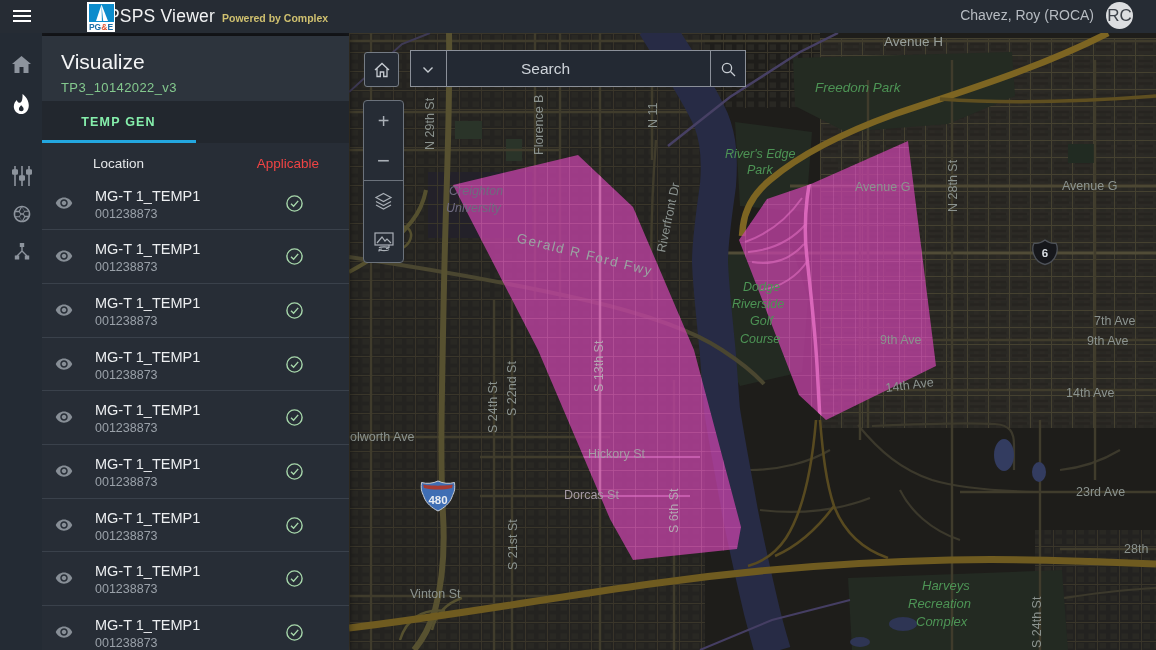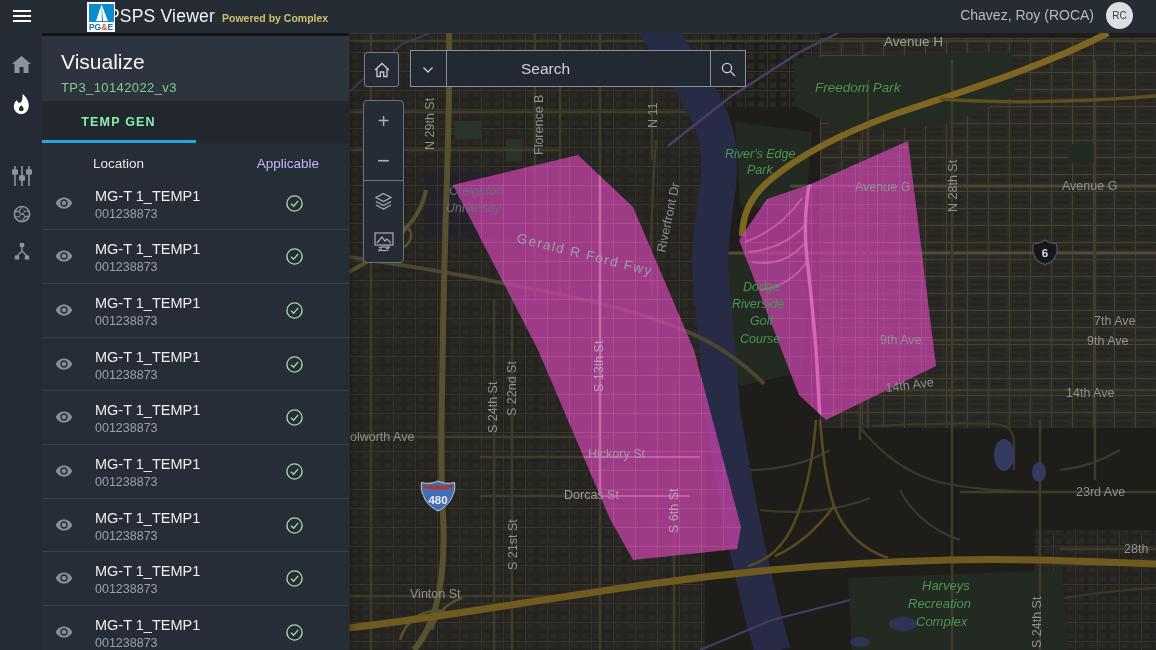--- a/index.html
+++ b/index.html
@@ -261,21 +261,21 @@
     </div>
     <div class="abs" style="left:0; top:19.5px; width:28px; text-align:center; font-size:8.5px; font-weight:bold; color:#1b6fa8; letter-spacing:0px;">PG<span style="color:#e2552e;">&amp;</span>E</div>
   </div>
 
   <div class="abs" style="left:108px; top:6px; font-size:17.5px; color:#f2f3f4; letter-spacing:0.2px;">PSPS Viewer</div>
 
   <div class="abs" style="left:222px; top:12px; font-size:10.5px; font-weight:bold; color:#cfc06f;">Powered by Complex</div>
 
   <div class="abs" style="right:62px; top:7px; font-size:14px; color:#b7bcc2;">Chavez, Roy (ROCA)</div>
 
-  <div class="abs" style="left:1106px; top:2px; width:27px; height:27px; border-radius:50%; background:#dcdee0; text-align:center; line-height:27px; font-size:10px; color:#3c4148;">RC</div>
+  <div class="abs" style="left:1106px; top:2px; width:27px; height:27px; border-radius:50%; background:#dcdee0; text-align:center; line-height:27px; font-size:17px; color:#3c4148;">RC</div>
 </div>
 
 <div class="abs" style="left:0; top:33px; width:42px; height:617px; background:#242b34; z-index:25;">
 
   <svg class="abs" style="left:12px; top:23px;" width="19" height="17" viewBox="0 0 19 17">
         <path d="M9.5 0 L19 8 L16.5 8 L16.5 17 L11.5 17 L11.5 11 L7.5 11 L7.5 17 L2.5 17 L2.5 8 L0 8 Z" fill="#8d949d"></path>
       </svg>
 
   <svg class="abs" style="left:12px; top:61px;" width="19" height="21" viewBox="0 0 19 21">
         <path d="M10.5 0 C10.5 0 16.8 4.2 16.8 11.2 C16.8 16.6 13.2 20 9.2 20 C5.2 20 1.8 16.8 1.8 12.4 C1.8 9.4 3.4 7.2 4.8 5.9 C4.8 5.9 5.6 8.8 7.5 8.8 C9.4 8.8 10.8 6.2 10.5 0 Z M9.3 17.2 C10.6 17.2 11.6 16.2 11.6 14.9 C11.6 13.6 10.1 12.2 9.2 11.3 C8.3 12.2 6.9 13.6 6.9 14.9 C6.9 16.2 8 17.2 9.3 17.2 Z" fill="#fff"></path>
@@ -318,21 +318,21 @@
   <div class="abs" style="left:0; top:65px; width:307px; height:42px; background:#22272e;">
 
     <div class="abs" style="left:0; top:0; width:153px; height:42px; text-align:center; line-height:42px; font-size:12.5px; font-weight:bold; letter-spacing:1.2px; color:#86efac;">TEMP GEN</div>
 
 
     <div class="abs" style="left:0; top:39px; width:154px; height:3px; background:#23a7e0;"></div>
   </div>
 
   <div class="abs" style="left:0; top:107px; width:307px; height:34px;">
     <div class="abs" style="left:51px; top:13px; font-size:13.5px; color:#e4e6e8;">Location</div>
-    <div class="abs" style="right:30px; top:13px; font-size:13.5px; color:#c4b5fd;">Applicable</div>
+    <div class="abs" style="right:30px; top:13px; font-size:13.5px; color:#ef4444;">Applicable</div>
   </div>
 
   <div class="abs" style="left:0; top:140.5px; width:307px; overflow:hidden; height:473.5px;">
 
   <div style="position:relative; width:307px; height:53.7px; border-bottom:1px solid #3a414b;">
 
     <svg style="position:absolute;left:13px;top:17px;" width="18" height="18" viewBox="0 0 24 24">
             <path d="M12 4.5C7 4.5 2.73 7.61 1 12c1.73 4.39 6 7.5 11 7.5s9.27-3.11 11-7.5c-1.73-4.39-6-7.5-11-7.5zM12 17c-2.76 0-5-2.24-5-5s2.24-5 5-5 5 2.24 5 5-2.24 5-5 5zm0-8c-1.66 0-3 1.34-3 3s1.34 3 3 3 3-1.34 3-3-1.34-3-3-3z" fill="#878e96"></path>
           </svg>
 

